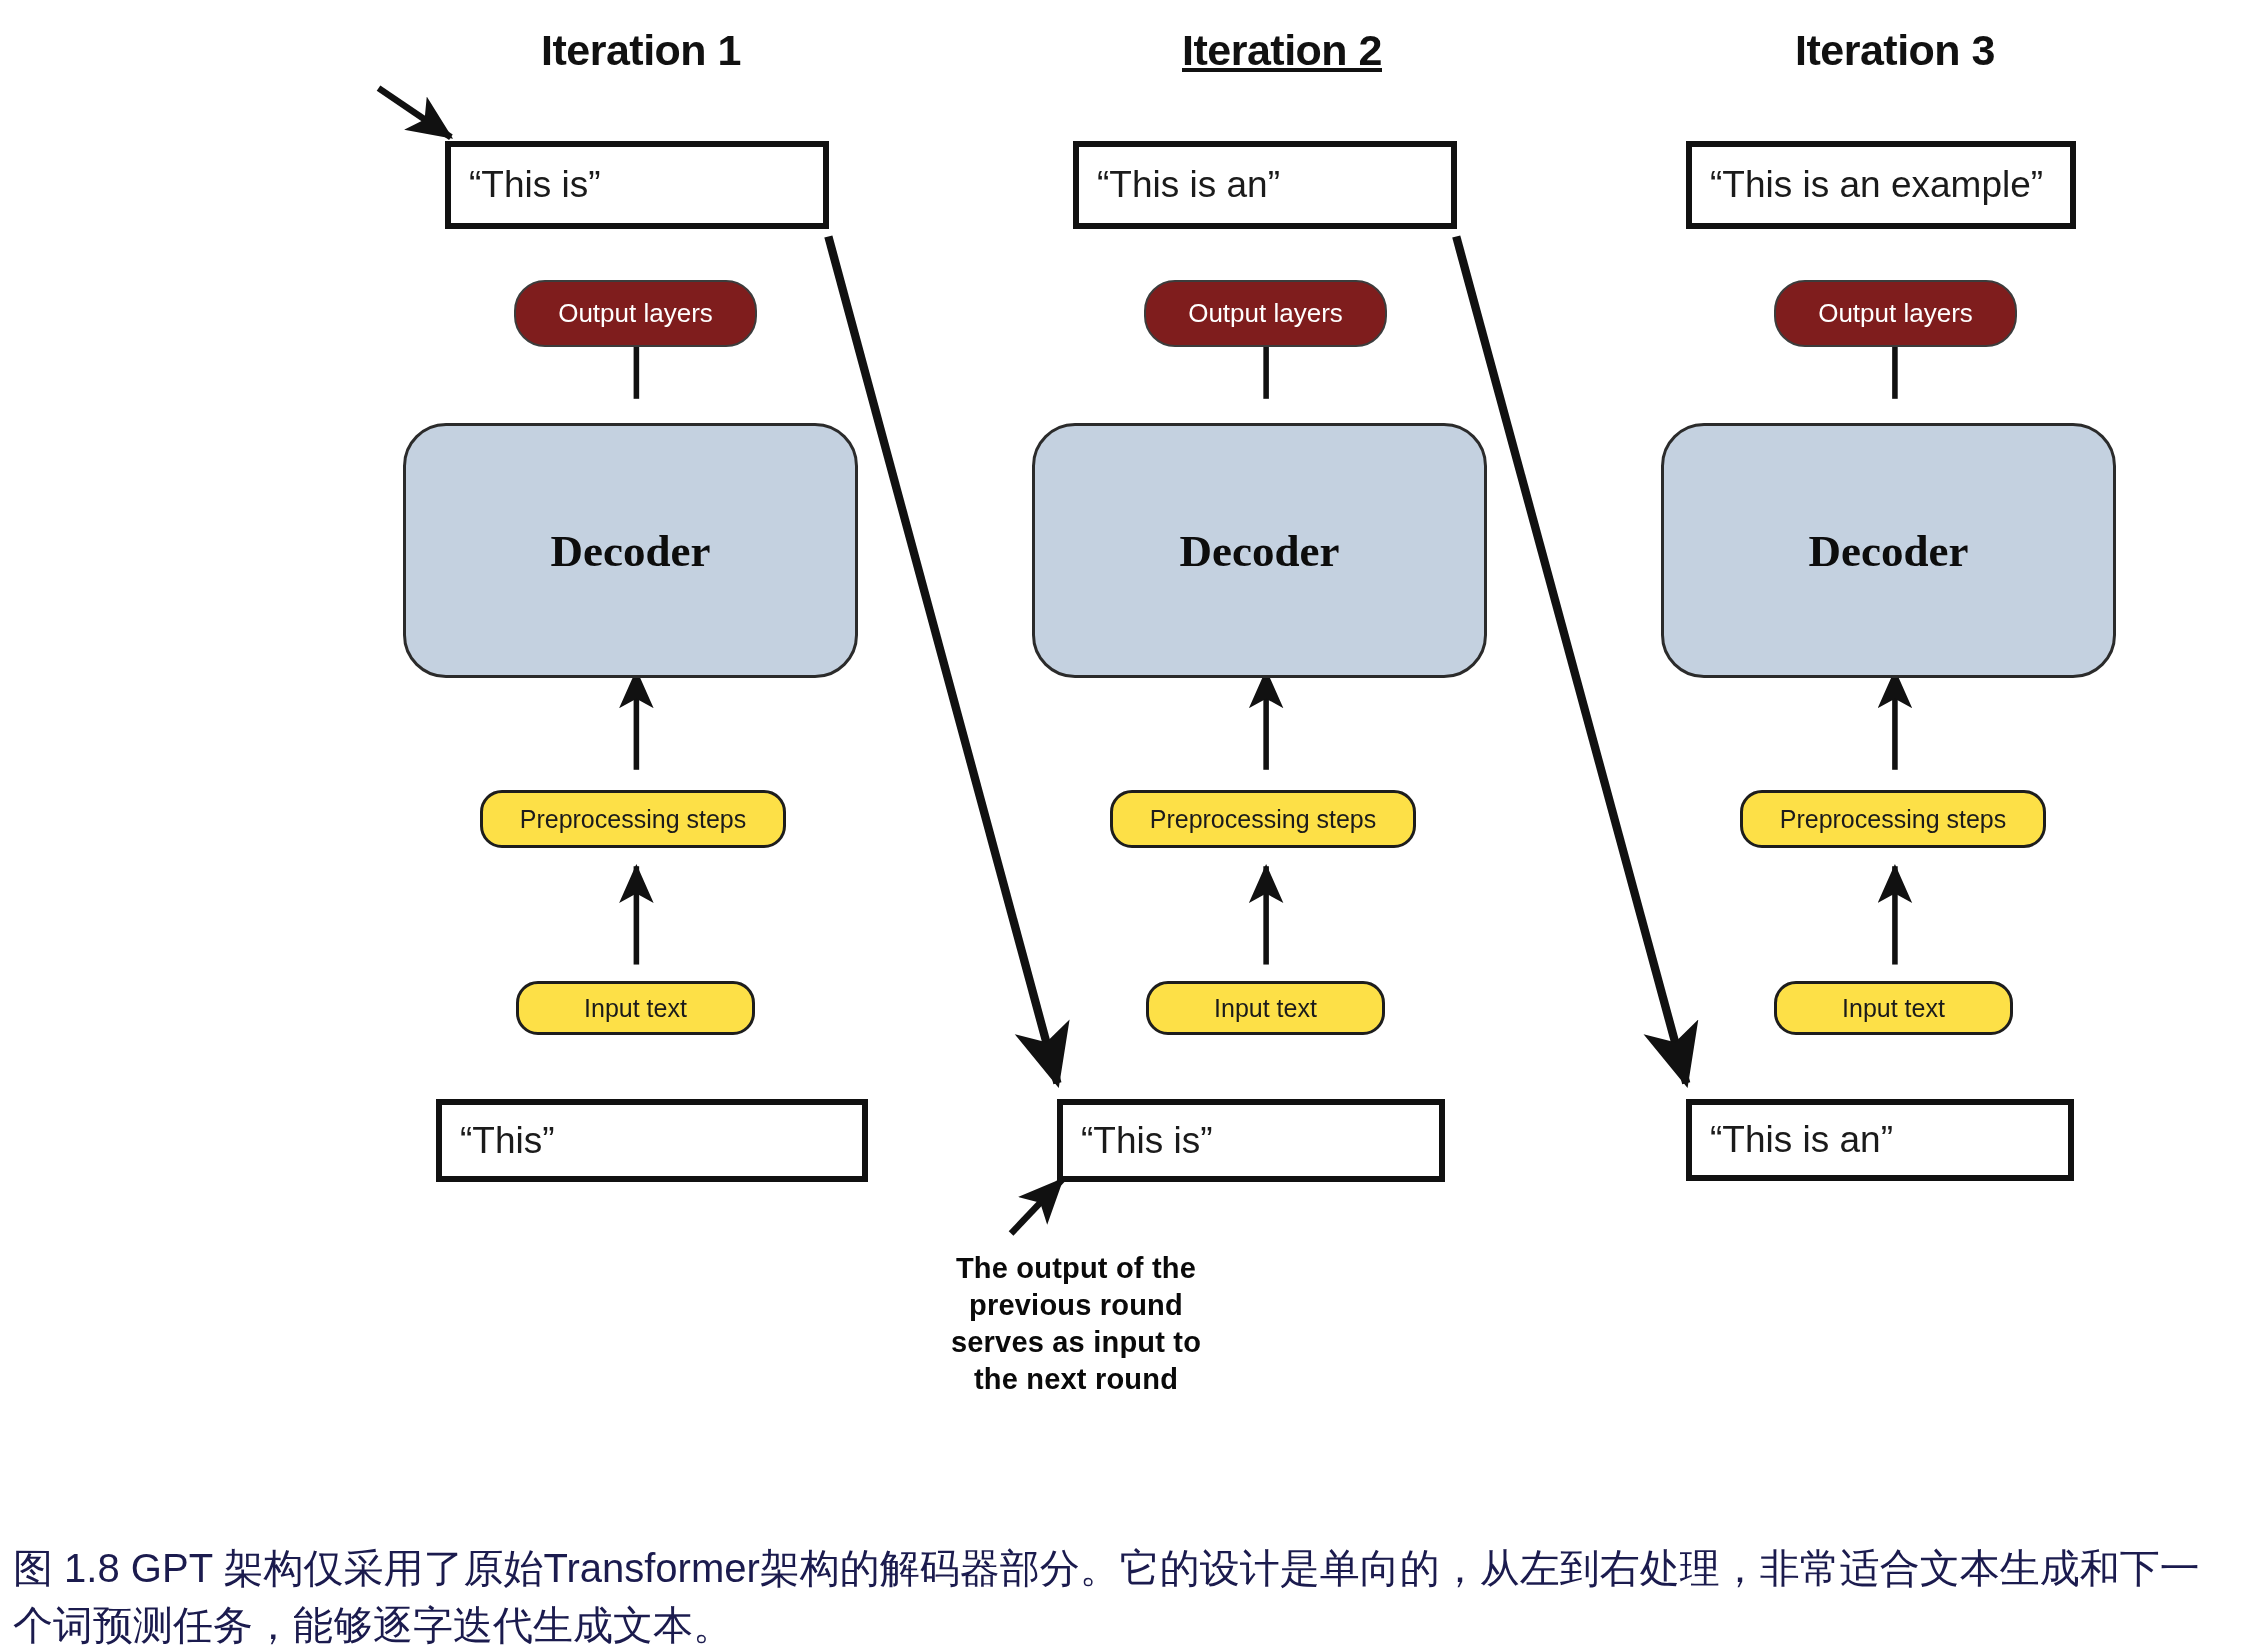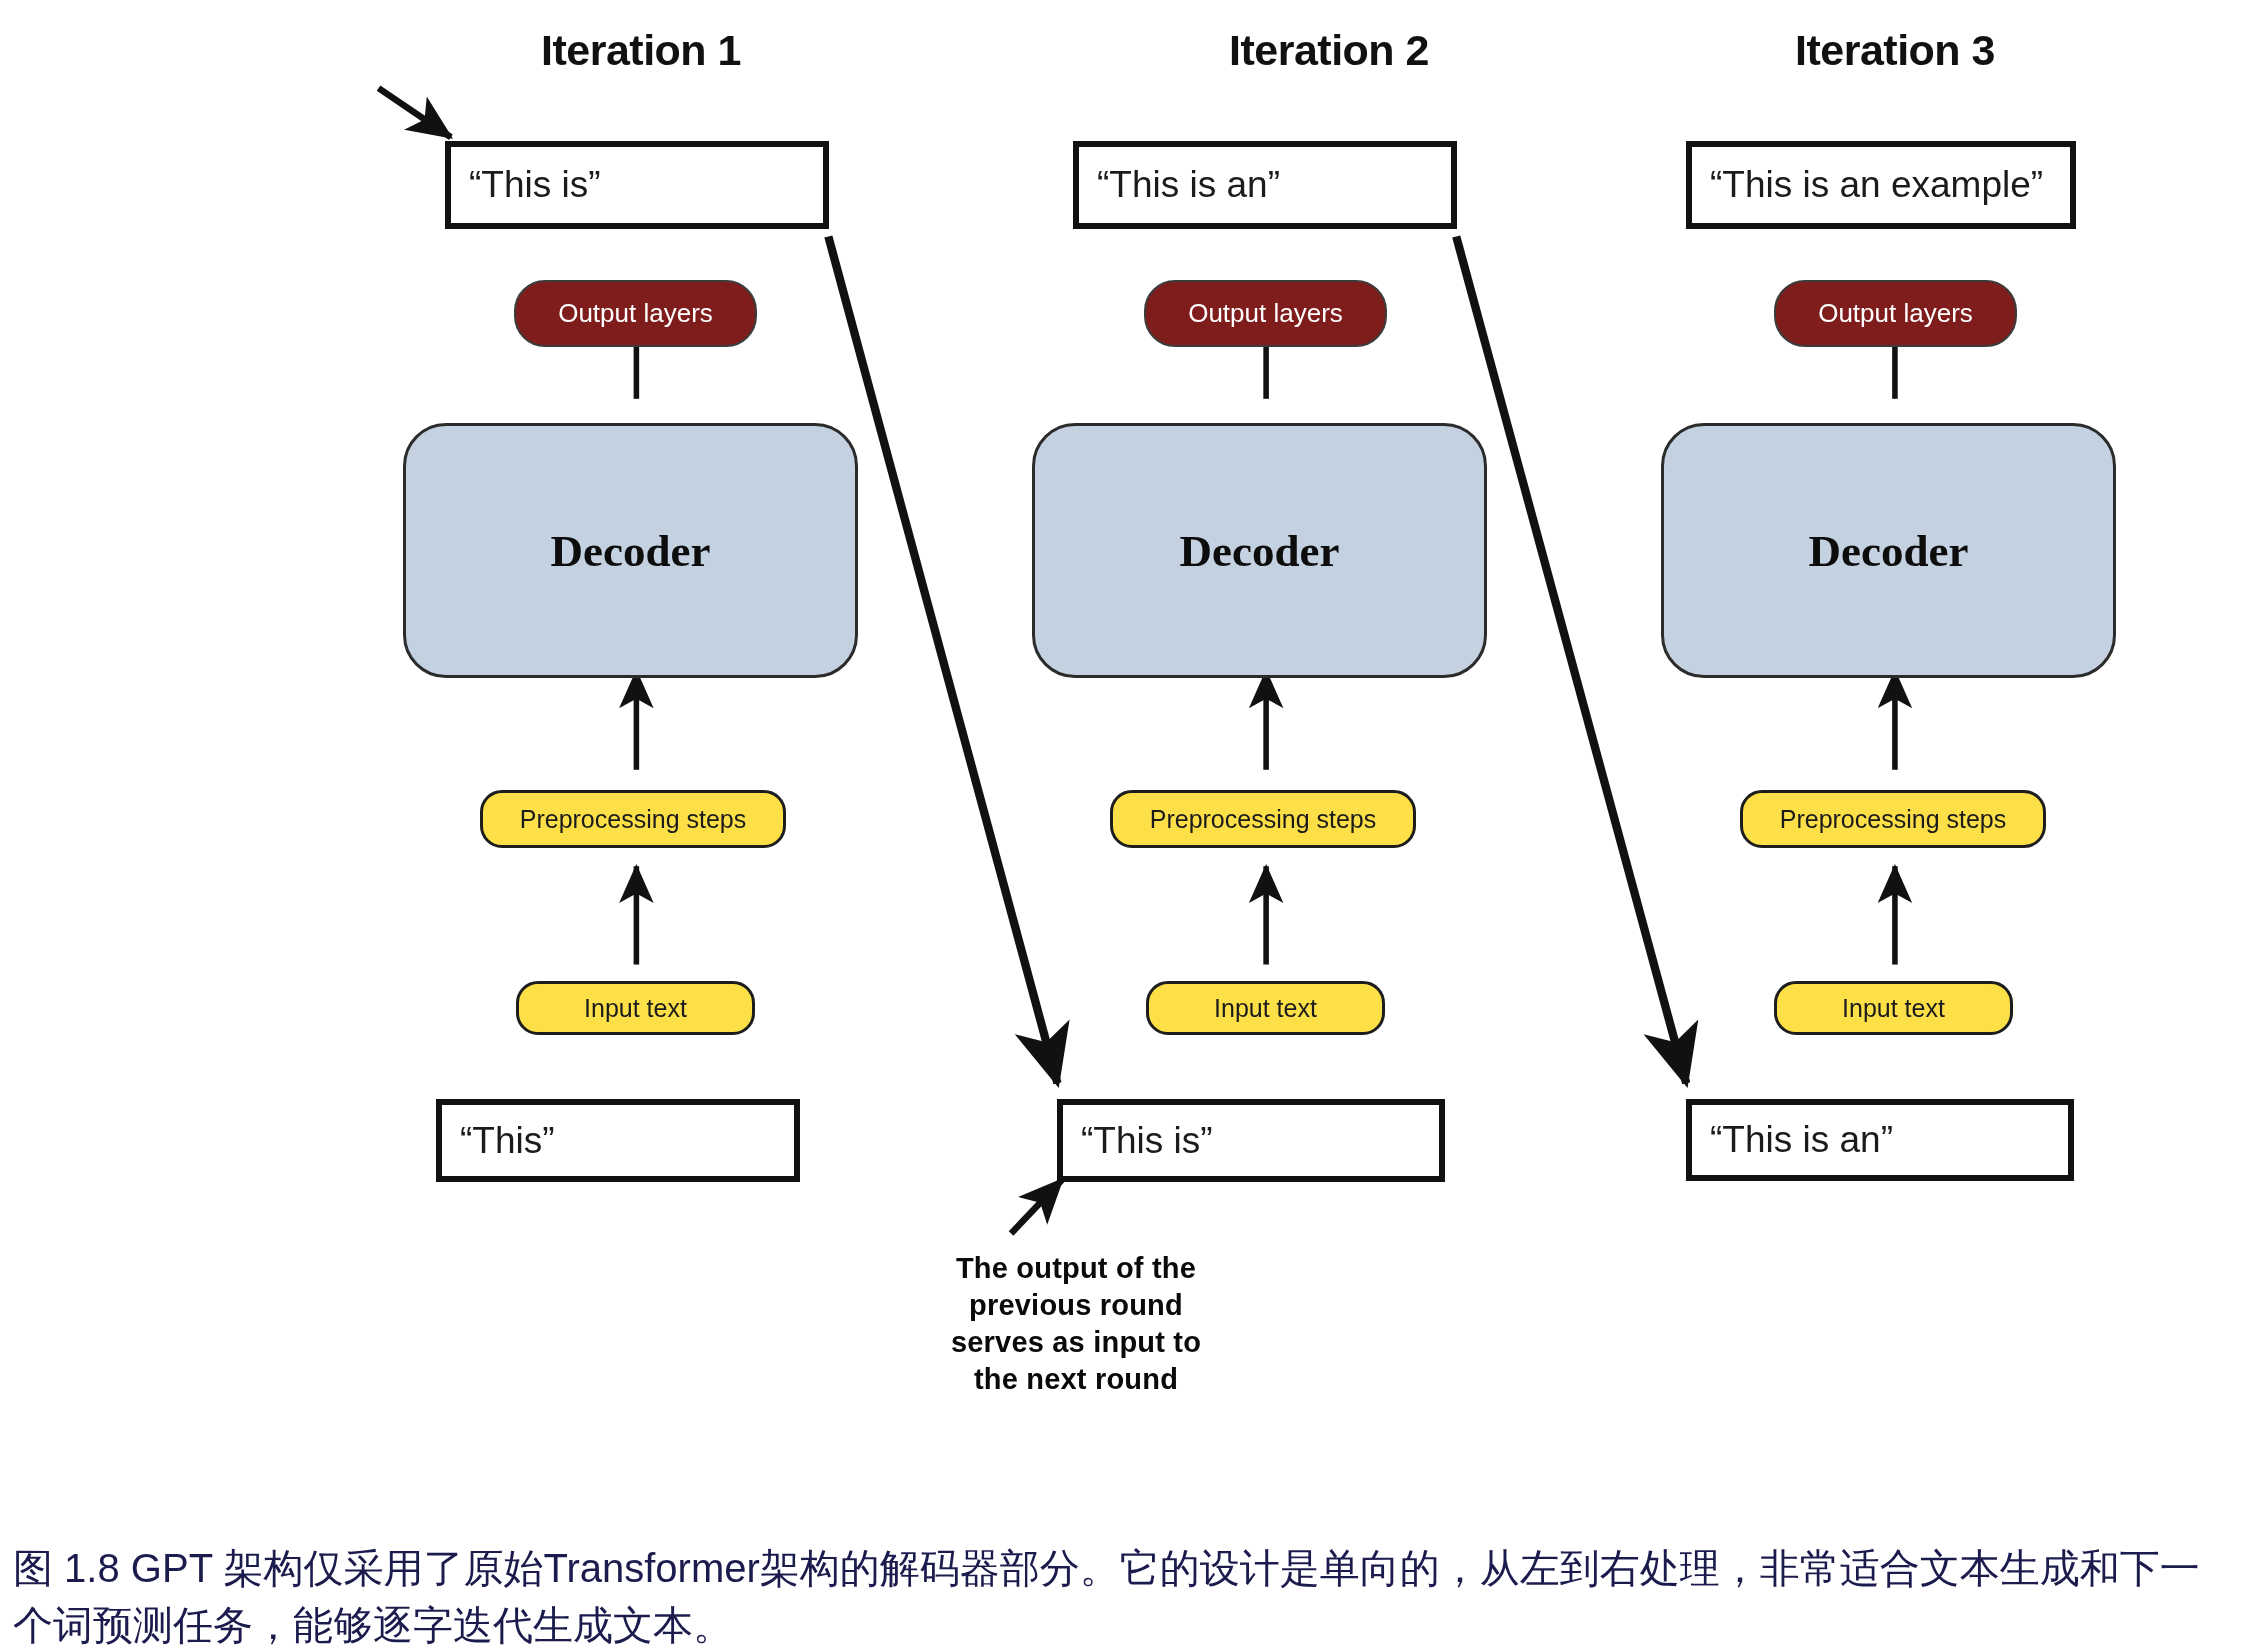--- a/index.html
+++ b/index.html
@@ -120,23 +120,23 @@
   <div class="text-box" style="left:445px; top:141px; width:384px; height:88px;">“This is”</div>
 
   <div class="output-pill" style="left:514px; top:280px; width:243px; height:67px;">Output layers</div>
 
   <div class="decoder-box" style="left:403px; top:423px; width:455px; height:255px;">Decoder</div>
 
   <div class="pill-box" style="left:480px; top:790px; width:306px; height:58px;">Preprocessing steps</div>
 
   <div class="pill-box" style="left:516px; top:981px; width:239px; height:54px;">Input text</div>
 
-  <div class="text-box" style="left:436px; top:1099px; width:364px; height:83px;">“This”</div>
+  <div class="text-box" style="left:436px; top:1099px; width:432px; height:83px;">“This”</div>
 
-  <div class="col-title" style="left:1139px; top:26px; width:380px;">Iteration 2</div>
+  <div class="col-title" style="left:1092px; top:26px; width:380px;text-decoration:underline;">Iteration 2</div>
 
   <div class="text-box" style="left:1073px; top:141px; width:384px; height:88px;">“This is an”</div>
 
   <div class="output-pill" style="left:1144px; top:280px; width:243px; height:67px;">Output layers</div>
 
   <div class="decoder-box" style="left:1032px; top:423px; width:455px; height:255px;">Decoder</div>
 
   <div class="pill-box" style="left:1110px; top:790px; width:306px; height:58px;">Preprocessing steps</div>
 
   <div class="pill-box" style="left:1146px; top:981px; width:239px; height:54px;">Input text</div>

